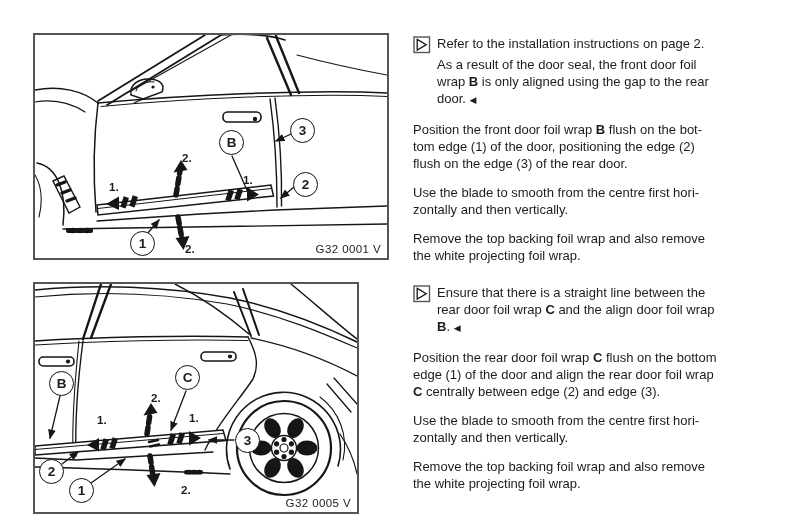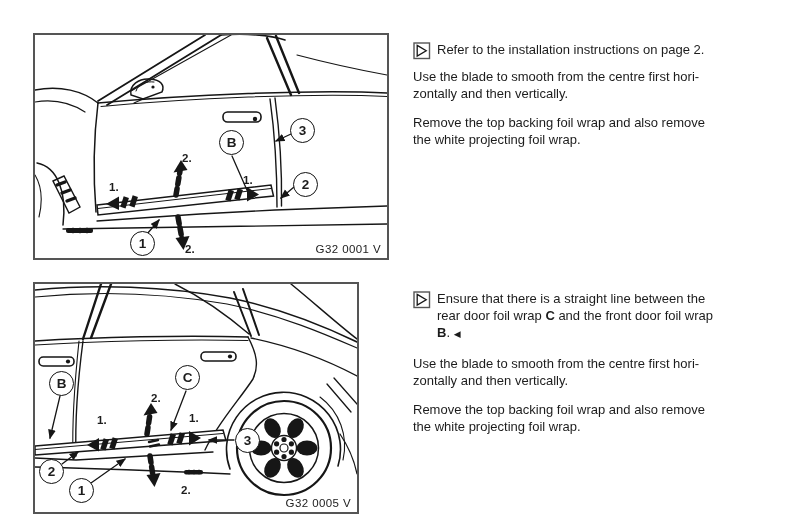--- a/index.html
+++ b/index.html
@@ -10,21 +10,21 @@
   #fig2{left:33px;top:282px;width:326px;height:232px;}
   .figure svg{position:absolute;left:0;top:0;}
   .callout{position:absolute;width:25px;height:25px;border:1.6px solid #111;border-radius:50%;
            background:#fff;box-sizing:border-box;display:flex;align-items:center;justify-content:center;
            font-size:13.5px;font-weight:bold;line-height:1;z-index:3;}
   .arrlab{position:absolute;font-size:11.5px;font-weight:bold;z-index:3;}
   .caption{position:absolute;right:6px;bottom:3px;font-size:11.5px;letter-spacing:.4px;color:#222;z-index:3;}
   .textblock{position:absolute;width:370px;font-size:13px;line-height:17px;}
   .note{position:relative;padding-left:24px;}
   .note-icon{position:absolute;left:0;top:1px;width:18px;height:18px;}
-  .para{margin:10px 0 12px 0;white-space:pre-line;}
+  .para{margin:4px 0 12px 0;white-space:pre-line;}
   .para.np{margin-bottom:4px;}
   .b{font-weight:bold;}
   .m{font-size:9px;}
   .ln{stroke:#161616;fill:none;stroke-linecap:round;}
   .dk{fill:#161616;stroke:none;}
 </style>
 </head>
 <body>
 
 <div class="figure" id="fig1">
@@ -242,36 +242,45 @@
 
 <div class="textblock" style="left:413px;top:31px;">
   <div class="note">
     <span class="note-icon">
       <svg width="18" height="18" viewBox="0 0 18 18">
         <rect x="1" y="1" width="15.5" height="15.5" fill="#fff" stroke="#555" stroke-width="1.4"></rect>
         <path d="M4.2,3.4 L13.2,8.7 L4.2,14 Z" fill="#fff" stroke="#161616" stroke-width="1.3"></path>
       </svg>
     </span>
     <p class="para np"><span>Refer to the installation instructions on page 2.</span></p>
+    <p class="para"><span>As a result of the door seal, the front door foil
+wrap </span><span class="b">B</span><span> is only aligned using the gap to the rear
+door. </span><span class="m">◀</span></p>
   </div>
+  <p class="para"><span>Position the front door foil wrap </span><span class="b">B</span><span> flush on the bot-
+tom edge (1) of the door, positioning the edge (2)
+flush on the edge (3) of the rear door.</span></p>
   <p class="para"><span>Use the blade to smooth from the centre first hori-
 zontally and then vertically.</span></p>
   <p class="para"><span>Remove the top backing foil wrap and also remove
 the white projecting foil wrap.</span></p>
 </div>
 
 <div class="textblock" style="left:413px;top:280px;">
   <div class="note">
     <span class="note-icon">
       <svg width="18" height="18" viewBox="0 0 18 18">
         <rect x="1" y="1" width="15.5" height="15.5" fill="#fff" stroke="#555" stroke-width="1.4"></rect>
         <path d="M4.2,3.4 L13.2,8.7 L4.2,14 Z" fill="#fff" stroke="#161616" stroke-width="1.3"></path>
       </svg>
     </span>
     <p class="para"><span>Ensure that there is a straight line between the
-rear door foil wrap </span><span class="b">C</span><span> and the front door foil wrap
+rear door foil wrap </span><span class="b">C</span><span> and the align door foil wrap
 </span><span class="b">B</span><span>. </span><span class="m">◀</span></p>
   </div>
+  <p class="para"><span>Position the rear door foil wrap </span><span class="b">C</span><span> flush on the bottom
+edge (1) of the door and align the rear door foil wrap
+</span><span class="b">C</span><span> centrally between edge (2) and edge (3).</span></p>
   <p class="para"><span>Use the blade to smooth from the centre first hori-
 zontally and then vertically.</span></p>
   <p class="para"><span>Remove the top backing foil wrap and also remove
 the white projecting foil wrap.</span></p>
 </div>
 
 </body></html>

